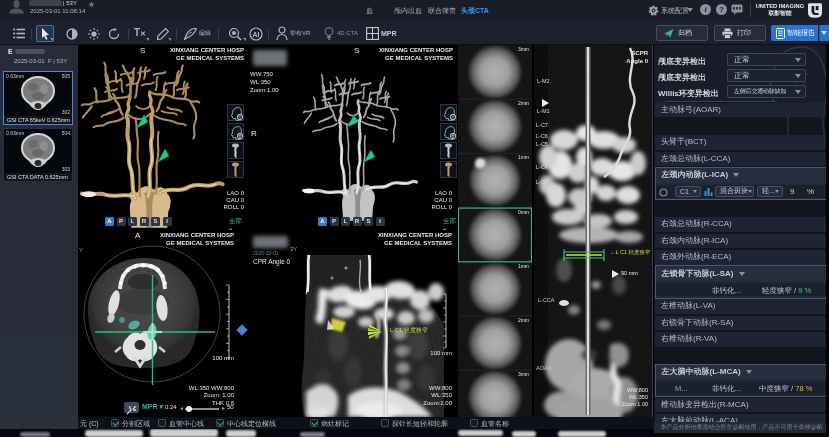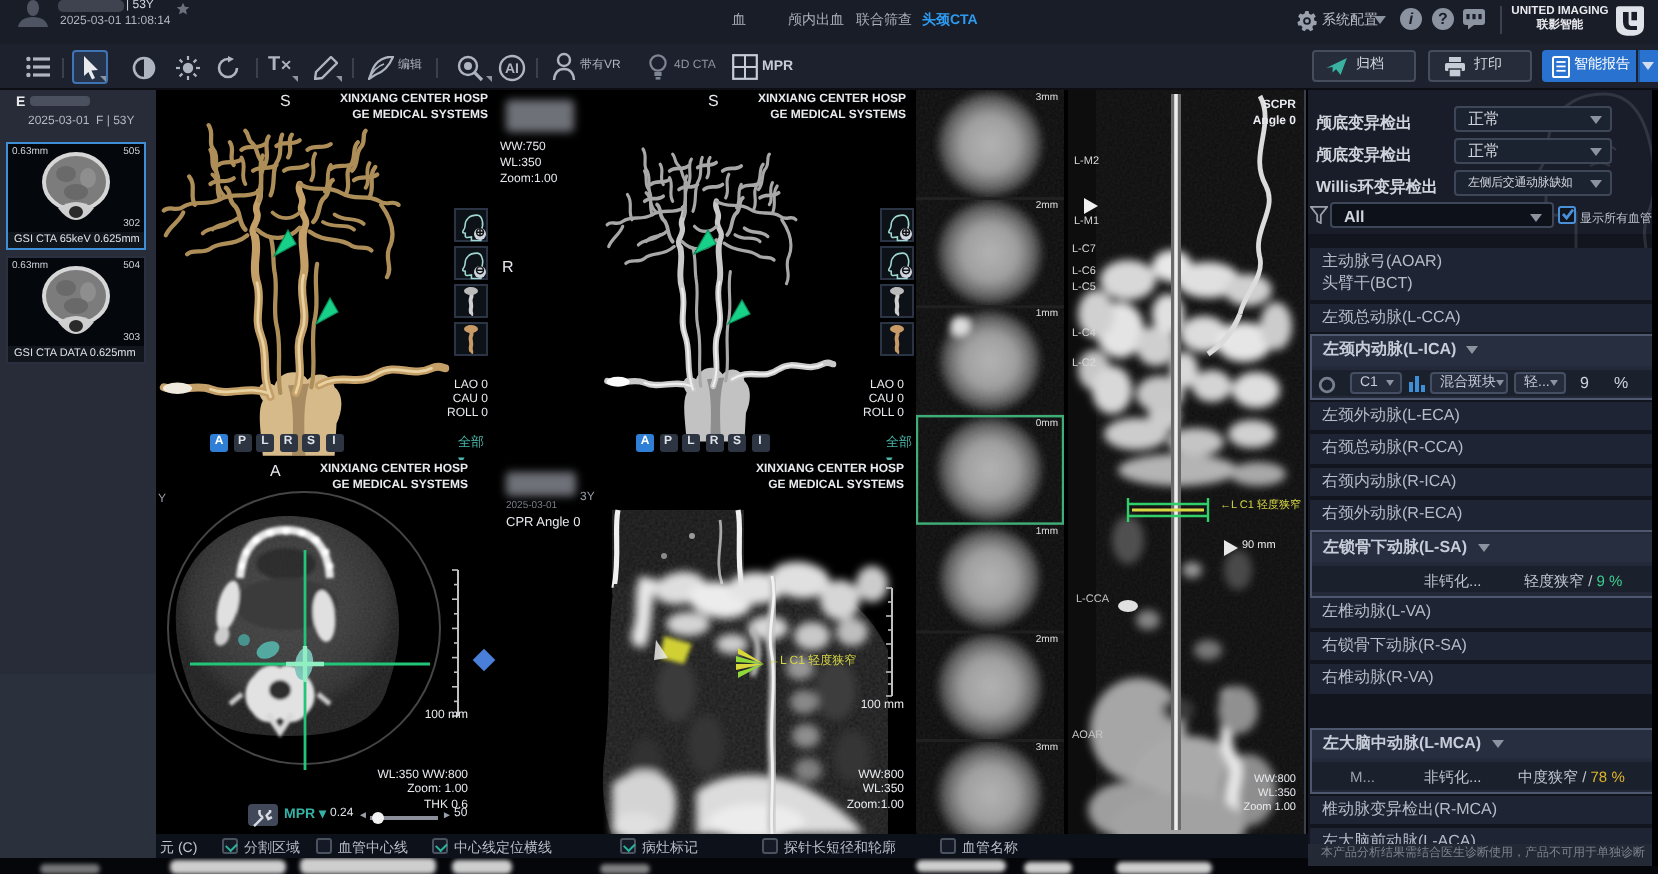--- a/index.html
+++ b/index.html
@@ -719,21 +719,21 @@
     <div class="caret" style="position:absolute;right:5px;top:5px"></div>
   </div>
   <div class="abs" style="left:125px;top:58px;width:9px;height:9px;border:1px solid #4a90d9;border-radius:1.5px;background:#10151f"></div>
   <svg class="abs" style="left:126px;top:58px" width="8" height="8" viewBox="0 0 8 8">
       <path d="M1.5 4 L3.3 6 L6.5 1.8" stroke="#4a90d9" stroke-width="1.4" fill="none"></path>
     </svg>
   <div class="abs" style="left:136px;top:60px;font-size:6px;color:#c0c6d0;white-space:nowrap">显示所有血管</div>
 <div class="abs" style="left:1px;top:121.7px;width:172px;height:33.8px;border:1px solid #4d586f;background:#232938"></div>
 <div class="abs" style="left:1px;top:220.1px;width:172px;height:33.8px;border:1px solid #4d586f;background:#232938"></div>
 <div class="abs" style="left:1px;top:318.5px;width:172px;height:33.8px;border:1px solid #4d586f;background:#232938"></div>
-<div class="prow" style="top:79px">主动脉弓(AOAR)</div>
+<div class="prow" style="top:58px">主动脉弓(AOAR)</div>
 <div class="prow" style="top:106.8px">左颈总动脉(L-CCA)</div>
 <div class="prow" style="top:90.4px">头臂干(BCT)</div>
 <div class="prow hdr" style="top:123.2px">左颈内动脉(L-ICA) <span class="caret"></span></div>
 <div class="abs" style="top:139.6px;left:2px;width:170px;height:13.4px;background:#1b202d">
 <svg class="abs" style="left:3px;top:3px" width="9" height="9">
         <circle cx="4.5" cy="4.5" r="3.4" fill="none" stroke="#767f8e" stroke-width="1.4"></circle>
       </svg>
 <div class="pbox" style="left:19px;width:26px">
         <span>C1</span>
         <span class="caret2"></span>
@@ -747,21 +747,20 @@
         <span>混合斑块</span>
         <span class="caret2"></span>
       </div>
 <div class="pbox" style="left:101px;width:26px">
         <span>轻...</span>
         <span class="caret2"></span>
       </div>
 <div class="abs" style="left:134px;top:2px;font-size:8px;color:#d0d4dc">9</div>
 <div class="abs" style="left:151px;top:2px;font-size:8px;color:#d0d4dc">%</div>
 </div>
-<div class="prow" style="top:156.0px">左颈外动脉(L-ECA)</div>
 <div class="prow" style="top:172.4px">右颈总动脉(R-CCA)</div>
 <div class="prow" style="top:188.8px">右颈内动脉(R-ICA)</div>
 <div class="prow" style="top:205.2px">右颈外动脉(R-ECA)</div>
 <div class="prow hdr" style="top:221.6px">左锁骨下动脉(L-SA) <span class="caret"></span></div>
 <div class="abs" style="top:238.0px;left:2px;width:170px;height:13.4px;background:#1b202d">
 <div class="abs" style="left:56px;top:2.5px;font-size:7.5px;color:#c0c6d0">非钙化...</div>
 <div class="abs" style="left:106px;top:2.5px;font-size:7.5px;color:#c0c6d0">轻度狭窄 / <span style="color:#3bcf8e">9 %</span></div>
 </div>
 <div class="prow" style="top:270.8px">右锁骨下动脉(R-SA)</div>
 <div class="prow" style="top:254.4px">左椎动脉(L-VA)</div>

